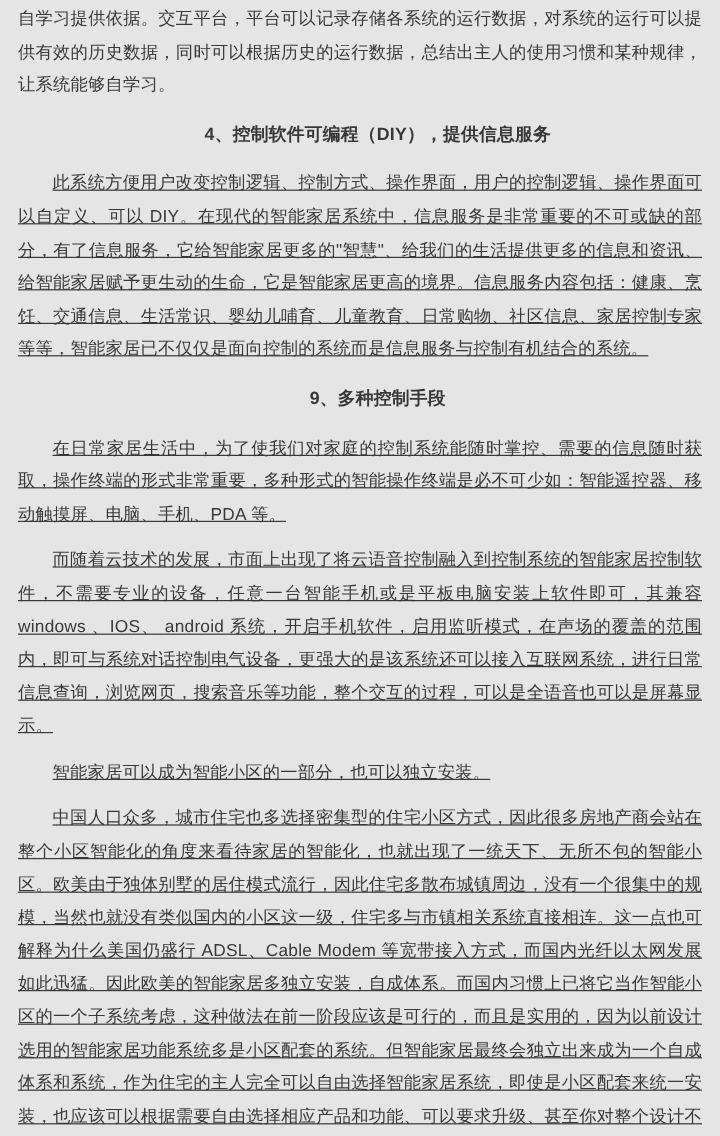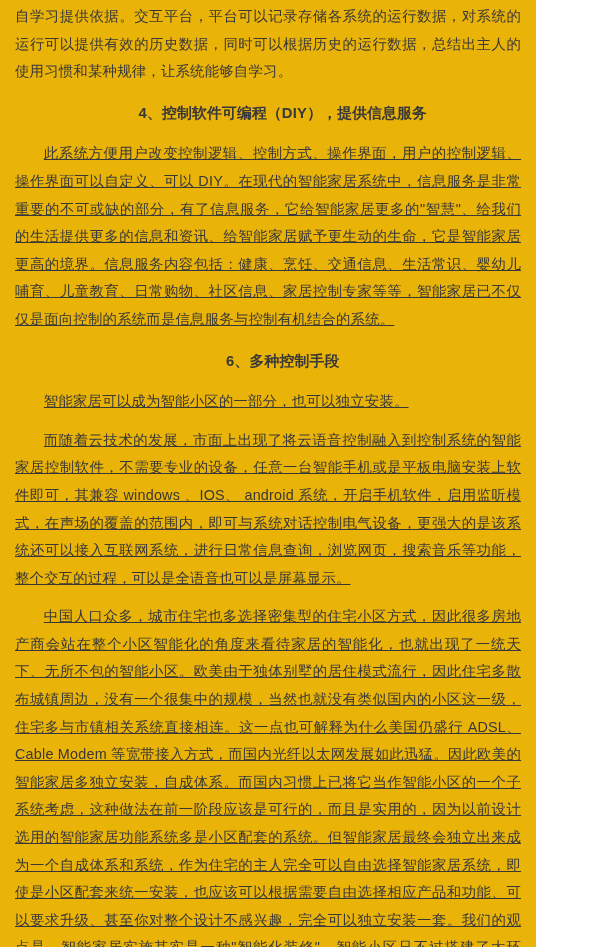--- a/index.html
+++ b/index.html
@@ -9,24 +9,24 @@
   }
   body {
     width: 600px;
     height: 947px;
     overflow: hidden;
     font-family: "Liberation Sans", sans-serif;
     color: #383838;
   }
   .doc-page {
     box-sizing: border-box;
-    width: 536px;
+    width: 600px;
     height: 947px;
     padding: 3px 15px 0 15px;
-    background: #eab308;
+    background: #e5e5e5;
   }
   .para {
     font-size: 14.4px;
     line-height: 27.6px;
     text-align: justify;
     text-justify: inter-ideograph;
     margin: 0 0 11px 0;
     letter-spacing: 0.2px;
   }
   .para.indent {
@@ -49,21 +49,22 @@
 </head>
 <body>
 
 <div class="doc-page">
   <p class="para">自学习提供依据。交互平台，平台可以记录存储各系统的运行数据，对系统的运行可以提供有效的历史数据，同时可以根据历史的运行数据，总结出主人的使用习惯和某种规律，让系统能够自学习。</p>
 
   <h2 class="heading">4、控制软件可编程（DIY），提供信息服务</h2>
 
   <p class="para indent">此系统方便用户改变控制逻辑、控制方式、操作界面，用户的控制逻辑、操作界面可以自定义、可以 DIY。在现代的智能家居系统中，信息服务是非常重要的不可或缺的部分，有了信息服务，它给智能家居更多的"智慧"、给我们的生活提供更多的信息和资讯、给智能家居赋予更生动的生命，它是智能家居更高的境界。信息服务内容包括：健康、烹饪、交通信息、生活常识、婴幼儿哺育、儿童教育、日常购物、社区信息、家居控制专家等等，智能家居已不仅仅是面向控制的系统而是信息服务与控制有机结合的系统。</p>
 
-  <h2 class="heading">6、多种控制手段</h2>
+  <h2 class="heading">9、多种控制手段</h2>
 
+  <p class="para indent">在日常家居生活中，为了使我们对家庭的控制系统能随时掌控、需要的信息随时获取，操作终端的形式非常重要，多种形式的智能操作终端是必不可少如：智能遥控器、移动触摸屏、电脑、手机、PDA 等。</p>
+
+  <p class="para indent">而随着云技术的发展，市面上出现了将云语音控制融入到控制系统的智能家居控制软件，不需要专业的设备，任意一台智能手机或是平板电脑安装上软件即可，其兼容 windows 、IOS、 android 系统，开启手机软件，启用监听模式，在声场的覆盖的范围内，即可与系统对话控制电气设备，更强大的是该系统还可以接入互联网系统，进行日常信息查询，浏览网页，搜索音乐等功能，整个交互的过程，可以是全语音也可以是屏幕显示。</p>
 
   <p class="para indent">智能家居可以成为智能小区的一部分，也可以独立安装。</p>
-
-  <p class="para indent">而随着云技术的发展，市面上出现了将云语音控制融入到控制系统的智能家居控制软件，不需要专业的设备，任意一台智能手机或是平板电脑安装上软件即可，其兼容 windows 、IOS、 android 系统，开启手机软件，启用监听模式，在声场的覆盖的范围内，即可与系统对话控制电气设备，更强大的是该系统还可以接入互联网系统，进行日常信息查询，浏览网页，搜索音乐等功能，整个交互的过程，可以是全语音也可以是屏幕显示。</p>
 
   <p class="para indent last">中国人口众多，城市住宅也多选择密集型的住宅小区方式，因此很多房地产商会站在整个小区智能化的角度来看待家居的智能化，也就出现了一统天下、无所不包的智能小区。欧美由于独体别墅的居住模式流行，因此住宅多散布城镇周边，没有一个很集中的规模，当然也就没有类似国内的小区这一级，住宅多与市镇相关系统直接相连。这一点也可解释为什么美国仍盛行 ADSL、Cable Modem 等宽带接入方式，而国内光纤以太网发展如此迅猛。因此欧美的智能家居多独立安装，自成体系。而国内习惯上已将它当作智能小区的一个子系统考虑，这种做法在前一阶段应该是可行的，而且是实用的，因为以前设计选用的智能家居功能系统多是小区配套的系统。但智能家居最终会独立出来成为一个自成体系和系统，作为住宅的主人完全可以自由选择智能家居系统，即使是小区配套来统一安装，也应该可以根据需要自由选择相应产品和功能、可以要求升级、甚至你对整个设计不感兴趣，完全可以独立安装一套。我们的观点是，智能家居实施其实是一种"智能化装修"，智能小区只不过搭建了大环境、完成了粗装修，接下来的智能化"精装修"要靠自己来实施。</p>
 </div>
 
 </body></html>

